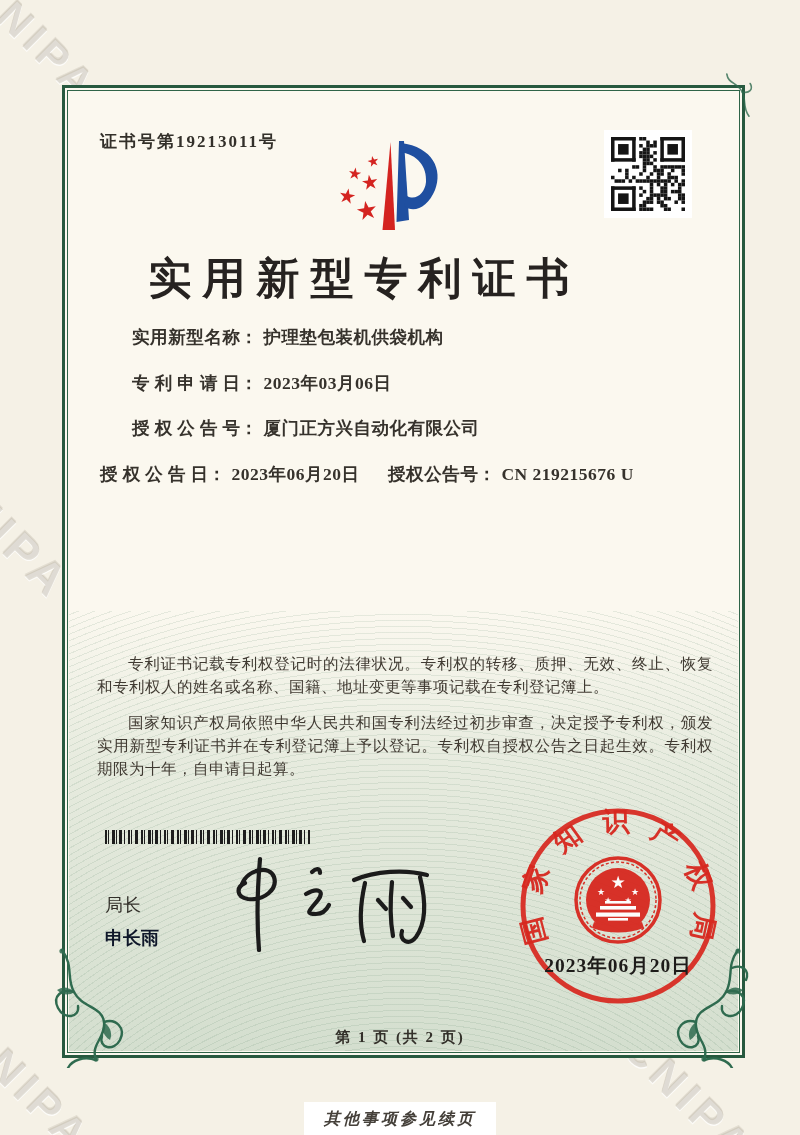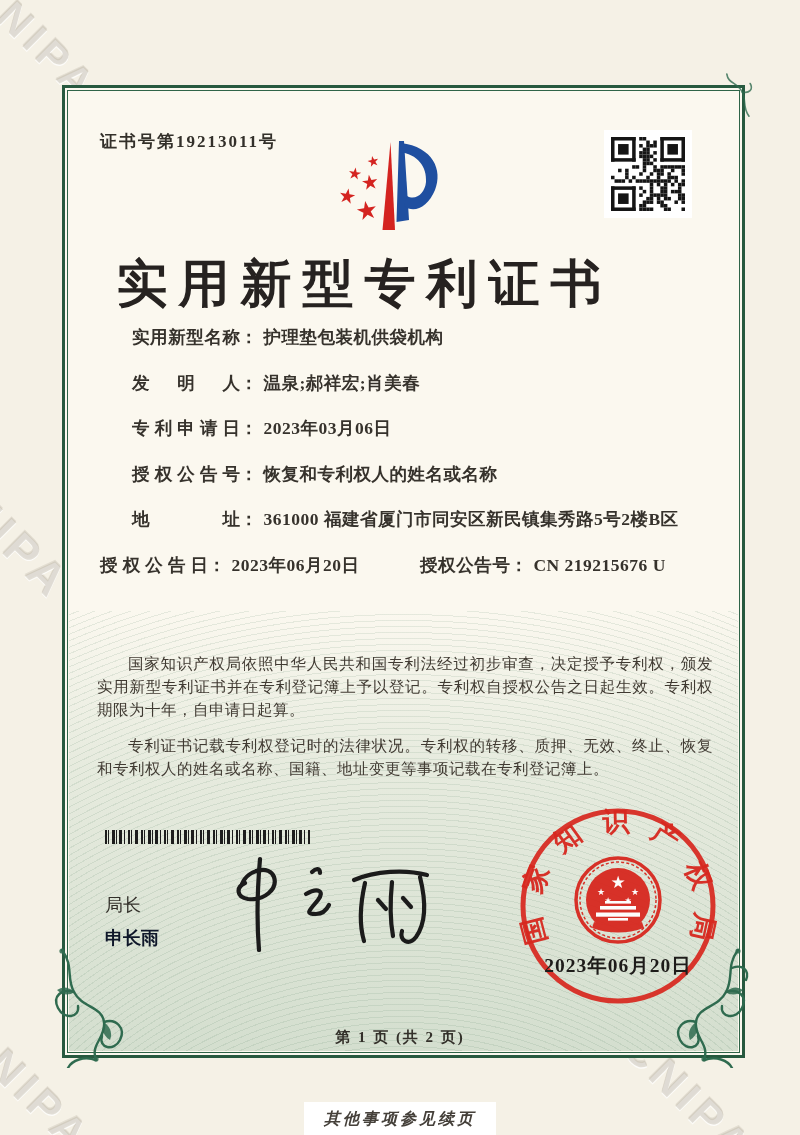--- a/index.html
+++ b/index.html
@@ -44,31 +44,31 @@
     background:repeating-radial-gradient(circle at 50% 185%, rgba(85,130,100,.13) 0 1px, rgba(0,0,0,0) 1px 6px);
   }
 
   
   .cert-no{position:absolute;left:100px;top:130px;font-size:17px;font-weight:700;letter-spacing:2px;color:#33302a;font-family:Liberation Serif, serif;}
   .logo{position:absolute;left:330px;top:138px;}
   .qr-box{position:absolute;left:604px;top:130px;width:88px;height:88px;background:#ffffff;}
   .qr-box svg{position:absolute;left:7px;top:7px;}
   .title{
     position:absolute;left:0;top:250px;width:729px;text-align:center;
-    font-size:51px;font-weight:700;letter-spacing:11px;color:#262220;
+    font-size:43px;font-weight:700;letter-spacing:11px;color:#262220;
   }
 
   
   .fields{position:absolute;left:100px;top:325px;width:620px;}
   .row{height:45.5px;font-size:17.5px;font-weight:600;color:#36322c;white-space:nowrap;margin-left:32px;}
   .lbl{display:inline-block;width:108px;text-align:justify;text-align-last:justify;vertical-align:top;}
   .colon{display:inline-block;}
   .val{margin-left:6px;letter-spacing:.5px;}
   .grant-row{height:45px;font-size:17.5px;font-weight:600;color:#36322c;white-space:nowrap;}
-  .grant-no{margin-left:56px;}
+  .grant-no{margin-left:24px;}
   .grant-no .lbl{width:90px;}
 
   
   .paras{position:absolute;left:97px;top:652px;width:616px;font-size:15.5px;line-height:23px;color:#403a32;}
   .paras p{margin:0 0 13px 0;text-indent:2em;text-align:justify;letter-spacing:.5px;}
 
   
   .barcode{
     position:absolute;left:105px;top:830px;width:206px;height:14px;
     background:repeating-linear-gradient(90deg,
@@ -284,44 +284,38 @@
       </svg>
   </div>
 
   <div class="title">实用新型专利证书</div>
 
   <div class="fields">
     <div class="row">
       <span class="lbl">实用新型名称</span><span class="colon">：</span><span class="val">护理垫包装机供袋机构</span>
     </div>
     <div class="row">
-      <span class="lbl">发明人</span><span class="colon">：</span><span class="val">温泉;郝祥宏;肖美春</span>
-    </div>
-    <div class="row">
       <span class="lbl">专利申请日</span><span class="colon">：</span><span class="val">2023年03月06日</span>
     </div>
     <div class="row">
-      <span class="lbl">授权公告号</span><span class="colon">：</span><span class="val">恢复和专利权人的姓名或名称</span>
-    </div>
-    <div class="row">
-      <span class="lbl">地址</span><span class="colon">：</span><span class="val">361000 福建省厦门市同安区新民镇集秀路5号2楼B区</span>
+      <span class="lbl">授权公告号</span><span class="colon">：</span><span class="val">厦门正方兴自动化有限公司</span>
     </div>
     <div class="grant-row">
       <span>
         <span class="lbl">授权公告日</span><span class="colon">：</span><span class="val">2023年06月20日</span>
       </span>
       <span class="grant-no">
         <span class="lbl">授权公告号</span><span class="colon">：</span><span class="val">CN 219215676 U</span>
       </span>
     </div>
   </div>
 
   <div class="paras">
+    <p>专利证书记载专利权登记时的法律状况。专利权的转移、质押、无效、终止、恢复和专利权人的姓名或名称、国籍、地址变更等事项记载在专利登记簿上。</p>
     <p>国家知识产权局依照中华人民共和国专利法经过初步审查，决定授予专利权，颁发实用新型专利证书并在专利登记簿上予以登记。专利权自授权公告之日起生效。专利权期限为十年，自申请日起算。</p>
-    <p>专利证书记载专利权登记时的法律状况。专利权的转移、质押、无效、终止、恢复和专利权人的姓名或名称、国籍、地址变更等事项记载在专利登记簿上。</p>
   </div>
 
   <div class="barcode"></div>
 
   <div class="sig-title">局长</div>
   <div class="sig-name">申长雨</div>
   <div class="sig-hand">
     <svg width="235" height="105" viewBox="0 0 235 105">
       <g fill="none" stroke="#1b1b1b" stroke-width="4.2" stroke-linecap="round" stroke-linejoin="round">
         <path d="M30,32 C36,17 58,13 62,25 C66,37 52,49 36,47 C24,45 24,35 33,31"></path>

